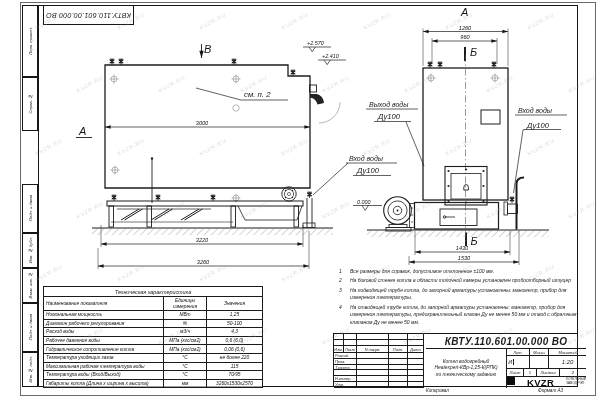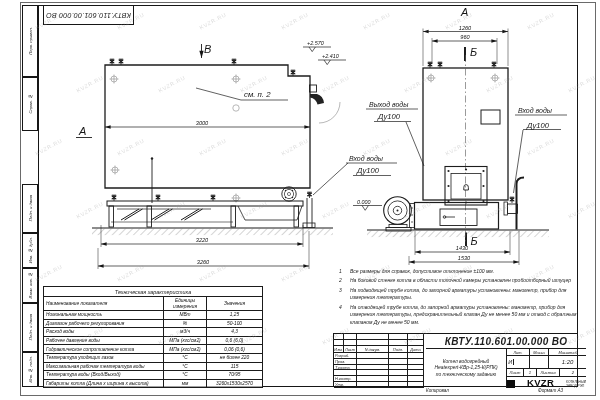--- a/index.html
+++ b/index.html
@@ -60,21 +60,21 @@
   .row-h div:last-child{border-right:none;}
   .row-v{display:flex;height:12px;flex:none;border-bottom:.7px solid #1b1b1b;}
   .row-v>div{box-sizing:border-box;border-right:.7px solid #1b1b1b;display:flex;align-items:center;justify-content:center;font:italic 6px "Liberation Sans",sans-serif;}
   .row-v>div:last-child{border-right:none;}
   .lit3{display:flex;padding:0!important;}
   .lit3 span{width:7.8px;box-sizing:border-box;border-right:.6px solid #1b1b1b;display:flex;align-items:center;justify-content:center;font:italic 5.5px "Liberation Sans",sans-serif;}
   .lit3 span:last-child{border-right:none;}
   .row-s{display:flex;height:7px;flex:none;border-bottom:.7px solid #1b1b1b;}
   .row-s span{box-sizing:border-box;border-right:.7px solid #1b1b1b;display:flex;align-items:center;justify-content:center;font:italic 4.2px "Liberation Sans",sans-serif;}
   .row-s span:last-child{border-right:none;}
-  .tb-company{flex:1;display:flex;align-items:flex-end;justify-content:center;gap:12px;}
+  .tb-company{flex:1;display:flex;align-items:flex-start;justify-content:center;gap:12px;}
   .logo-sq{width:8px;height:8px;background:#0d0d0d;flex:none;display:inline-block;}
   .logo-txt{font:900 9.5px "Liberation Sans",sans-serif;color:#0d0d0d;letter-spacing:.3px;}
   .company-small{display:flex;flex-direction:column;font:3.2px "Liberation Sans",sans-serif;color:#222;line-height:1.3;text-align:left;}
   
   .b-copied{position:absolute;left:426px;top:388px;font:italic 4.6px "Liberation Sans",sans-serif;z-index:3;}
   .b-format{position:absolute;left:538px;top:388px;font:italic 4.6px "Liberation Sans",sans-serif;z-index:3;}
 </style>
 </head>
 <body>
 

